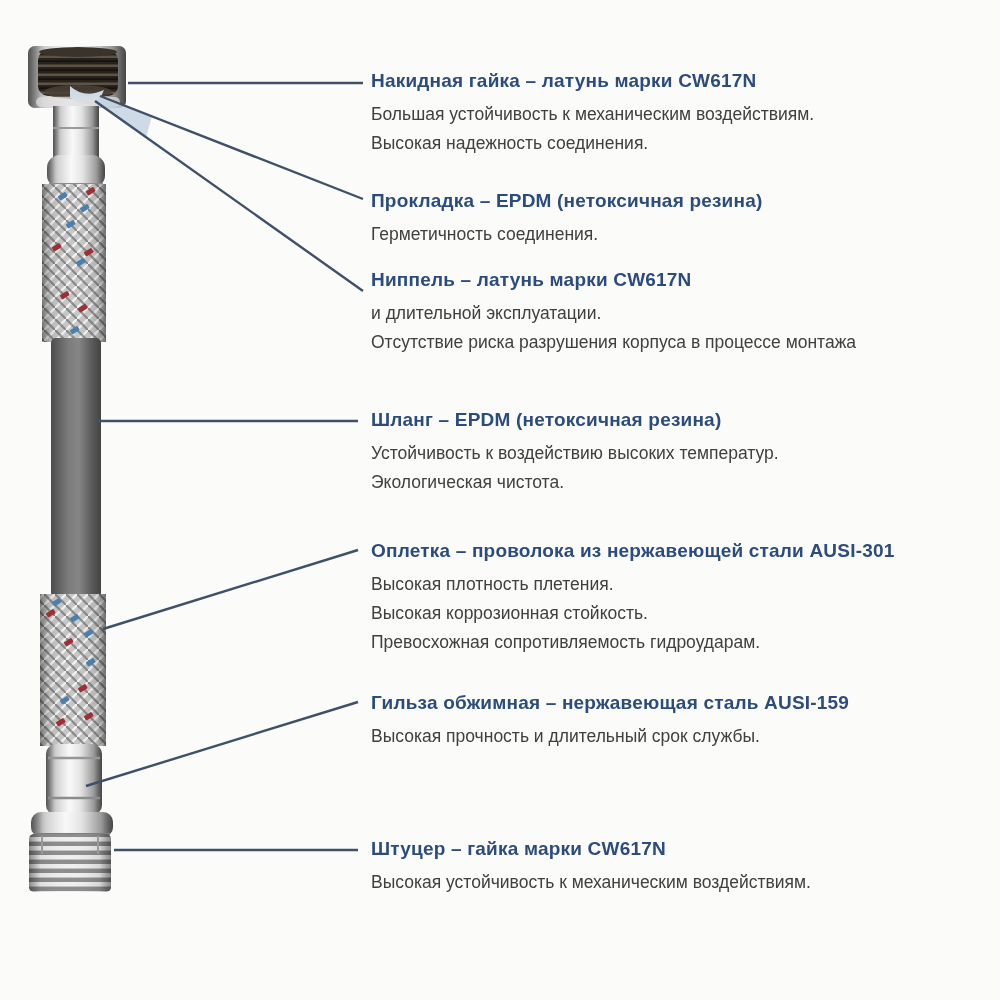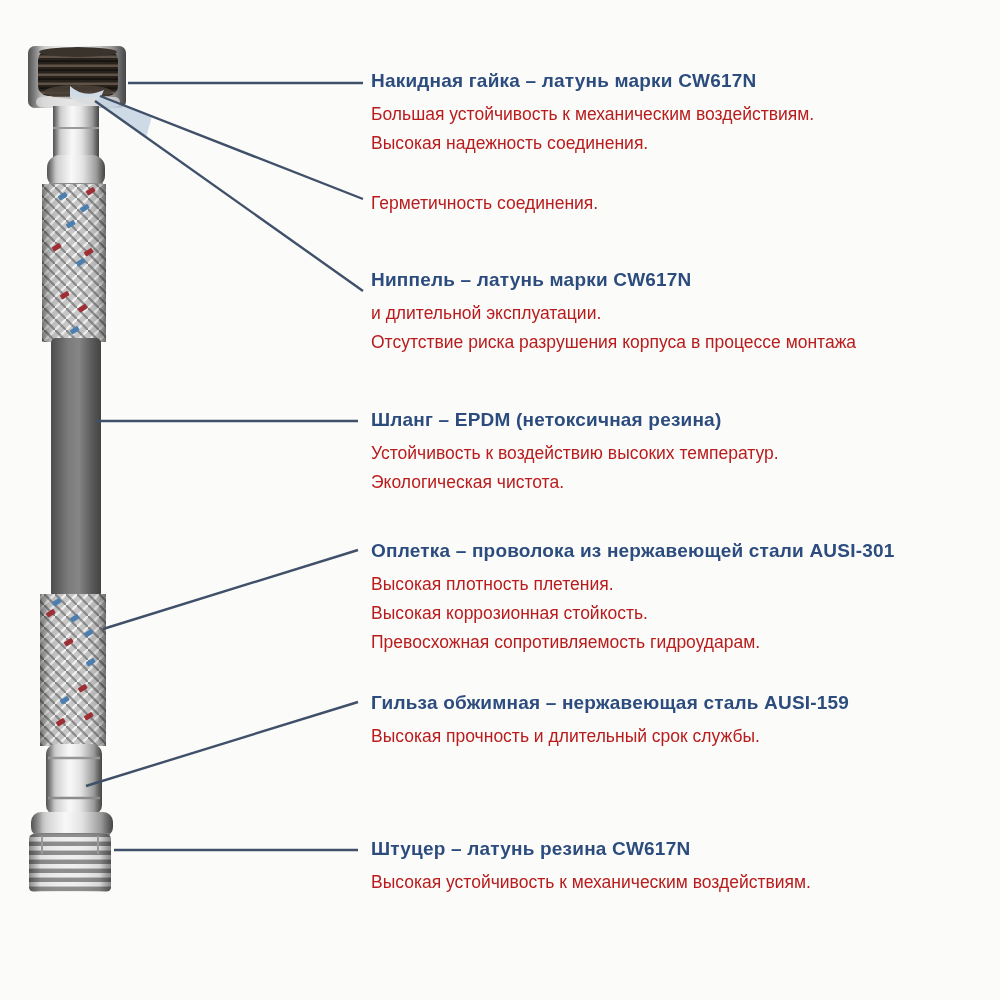--- a/index.html
+++ b/index.html
@@ -9,21 +9,21 @@
     font-family:"Liberation Sans",sans-serif;
   }
   .canvas{position:absolute;inset:0;padding-left:33px;}
   svg.hose{position:absolute;left:0;top:0;}
   .section{position:absolute;left:371px;width:608px;}
   .title{
     font-weight:bold;font-size:19px;line-height:24px;
     color:#2c4c7e;margin:0 0 7px 0;letter-spacing:.2px;
   }
   .line{
-    font-size:17.5px;line-height:29px;color:#b91c1c;
+    font-size:17.5px;line-height:29px;color:#404040;
   }
   
   .s1{top:69px}.s2{top:189px}.s3{top:268px}.s4{top:408px}
   .s5{top:539px}.s6{top:691px}.s7{top:837px}
 </style>
 </head>
 <body>
 
 <div class="canvas">
 
@@ -161,20 +161,21 @@
     </g>
   </svg>
 
   <div class="section s1">
     <div class="title">Накидная гайка – латунь марки CW617N</div>
     <div class="line">Большая устойчивость к механическим воздействиям.</div>
     <div class="line">Высокая надежность соединения.</div>
   </div>
 
   <div class="section s2">
+    <div class="title">Прокладка – EPDM (нетоксичная резина)</div>
     <div class="line">Герметичность соединения.</div>
   </div>
 
   <div class="section s3">
     <div class="title">Ниппель – латунь марки CW617N</div>
     <div class="line">и длительной эксплуатации.</div>
     <div class="line">Отсутствие риска разрушения корпуса в процессе монтажа</div>
   </div>
 
   <div class="section s4">
@@ -189,17 +190,17 @@
     <div class="line">Высокая коррозионная стойкость.</div>
     <div class="line">Превосхожная сопротивляемость гидроударам.</div>
   </div>
 
   <div class="section s6">
     <div class="title">Гильза обжимная – нержавеющая сталь AUSI-159</div>
     <div class="line">Высокая прочность и длительный срок службы.</div>
   </div>
 
   <div class="section s7">
-    <div class="title">Штуцер – латунь резина CW617N</div>
+    <div class="title">Штуцер – гайка марки CW617N</div>
     <div class="line">Высокая устойчивость к механическим воздействиям.</div>
   </div>
 
 </div>
 
 </body></html>

